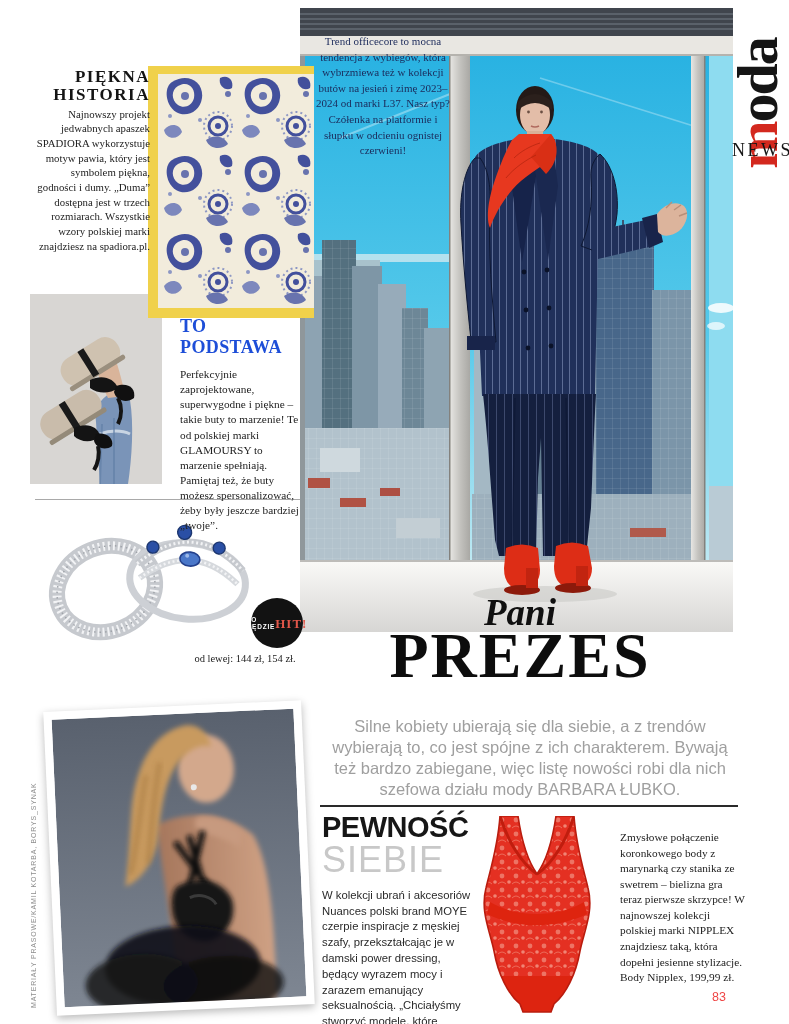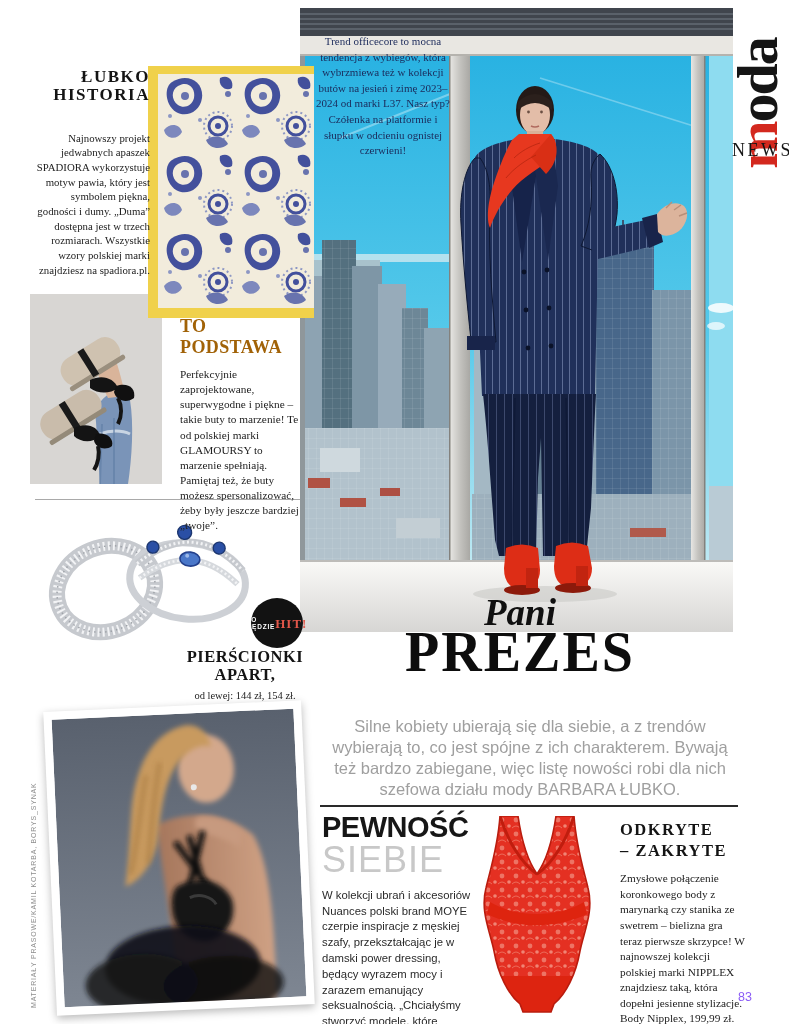--- a/index.html
+++ b/index.html
@@ -7,21 +7,21 @@
   .page {
     position:relative; width:789px; height:1024px; margin:0 auto;
     background:#ffffff; overflow:hidden;
     font-family:"Liberation Serif", serif; color:#1b1b1b;
   }
   .abs { position:absolute; }
 
   
   .piekna { left:30px; top:68px; width:120px; text-align:right; z-index:4; }
   .piekna h2 { font-size:17px; font-weight:700; letter-spacing:1.5px; line-height:1.08; color:#141414; }
-  .piekna p { margin-top:26px; font-size:10.8px; line-height:1.36; color:#222; }
+  .piekna p { margin-top:2px; font-size:10.8px; line-height:1.36; color:#222; }
 
   
   .paisley { left:148px; top:66px; width:166px; height:252px; background:#f0d14b; padding:8px 0 10px 10px; z-index:3; }
   .paisley svg { display:block; }
 
   
   .mainphoto { left:300px; top:8px; width:433px; height:624px; z-index:1; }
   .mainphoto svg { position:absolute; left:0; top:0; }
   .officecore { position:absolute; left:14px; top:26px; width:138px; text-align:center;
     font-size:11px; line-height:1.42; color:#1b2a5a; z-index:2; }
@@ -31,21 +31,21 @@
   .moda .word { position:absolute; left:-36px; top:64px; transform:rotate(-90deg); transform-origin:center;
     font-size:58px; font-weight:700; letter-spacing:-2px; color:#151515; white-space:nowrap; width:134px; text-align:center; }
   .moda .word .red { color:#d3281e; }
   .news { left:732px; top:140px; width:52px; text-align:center; font-size:18px; letter-spacing:2.5px; color:#141414; z-index:5; }
 
   
   .shoespic { left:30px; top:294px; width:132px; height:190px; z-index:2; }
 
   
   .podstawa { left:180px; top:316px; width:124px; z-index:4; }
-  .podstawa h2 { font-size:18px; font-weight:700; letter-spacing:.4px; color:#a16207; }
+  .podstawa h2 { font-size:18px; font-weight:700; letter-spacing:.4px; color:#1d4ed8; }
   .podstawa p { margin-top:9px; font-size:11.3px; line-height:1.34; color:#222; }
 
   .rule1 { left:35px; top:499px; width:265px; height:1px; background:#a9a9a9; z-index:2; }
   .rule2 { left:320px; top:805px; width:418px; height:1.5px; background:#2a2a2a; z-index:4; }
 
   
   .ringspic { left:28px; top:503px; width:242px; height:152px; z-index:2; }
   .badge { left:247px; top:596px; width:56px; height:54px; z-index:3; }
   .badge .bubble { position:absolute; left:4px; top:2px; width:52px; height:50px; background:#121212; border-radius:50%;
     display:flex; flex-direction:row; align-items:center; justify-content:center; }
@@ -53,58 +53,58 @@
     border:8px solid transparent; border-right:12px solid #121212; transform:rotate(18deg); }
   .badge .l1 { font-family:"Liberation Sans", sans-serif; font-size:6.5px; letter-spacing:.8px; color:#ffffff; font-weight:700; }
   .badge .l2 { font-size:13px; font-weight:700; letter-spacing:1px; color:#e2574a; margin-top:1px; }
   .ringscap { left:175px; top:648px; width:140px; text-align:center; z-index:3; }
   .ringscap .t { font-size:16.5px; font-weight:700; letter-spacing:.5px; line-height:1.12; color:#141414; }
   .ringscap .c { margin-top:5px; font-size:10.5px; color:#222; }
 
   
   .kicker { left:300px; top:591px; width:440px; text-align:center; font-style:italic; font-weight:600;
     font-size:37px; color:#101010; z-index:4; }
-  .bigtitle { left:296px; top:626px; width:448px; text-align:center; font-size:56px; font-weight:700;
+  .bigtitle { left:296px; top:626px; width:448px; text-align:center; font-size:64px; font-weight:700;
     letter-spacing:2px; line-height:.95; color:#0d0d0d; z-index:4; }
   .standfirst { left:324px; top:716px; width:412px; text-align:center; font-family:"Liberation Sans", sans-serif;
     font-size:16.5px; line-height:1.28; color:#9f9f9f; z-index:4; }
 
   
   .pewnosc { left:322px; top:813px; width:156px; z-index:4; font-family:"Liberation Sans", sans-serif; }
   .pewnosc .h1 { font-size:29px; font-weight:700; letter-spacing:-.5px; color:#161616; line-height:1; }
   .pewnosc .h2 { font-size:36px; font-weight:400; letter-spacing:1px; color:#c8c8c8; line-height:1.02; }
   .pewnosc p { margin-top:9px; font-size:11.3px; line-height:1.4; color:#2a2a2a; }
 
   
   .bodysuitpic { left:456px; top:816px; width:162px; height:200px; z-index:3; }
 
   
   .odkryte { left:620px; top:820px; width:126px; z-index:4; }
   .odkryte .h { font-size:16.5px; font-weight:700; letter-spacing:1.5px; line-height:1.25; color:#141414; }
   .odkryte p { margin-top:10px; font-size:11.3px; line-height:1.38; color:#222; }
 
-  .pagenum { left:738px; top:990px; width:30px; font-family:"Liberation Sans", sans-serif;
-    font-size:12.5px; color:#8b5cf6; z-index:5; }
+  .pagenum { left:696px; top:990px; width:30px; font-family:"Liberation Sans", sans-serif;
+    font-size:12.5px; color:#ef4444; z-index:5;text-align:right; }
 
   .credit { left:30px; top:1008px; transform:rotate(-90deg); transform-origin:0 0; white-space:nowrap;
     font-family:"Liberation Sans", sans-serif; font-size:7px; letter-spacing:.8px; color:#8d8d8d; z-index:5; }
 
   
   .backpic { left:50px; top:706px; width:258px; height:304px; background:#ffffff; padding:8px;
     transform:rotate(-2.6deg); box-shadow:0 3px 8px rgba(0,0,0,.28); z-index:2; }
   .backpic svg { display:block; }
 </style>
 </head>
 <body>
 
 <div class="page">
 
   <div class="abs piekna">
     <h2>
-      <span>ŁUBKO</span><br>
+      <span>PIĘKNA</span><br>
       <span>HISTORIA</span>
     </h2>
     <p>Najnowszy projekt jedwabnych apaszek SPADIORA wykorzystuje motyw pawia, który jest symbolem piękna, godności i dumy. „Duma” dostępna jest w trzech rozmiarach. Wszystkie wzory polskiej marki znajdziesz na spadiora.pl.</p>
   </div>
 
   <div class="abs paisley">
     <svg width="156" height="234" viewBox="0 0 156 234">
       <defs>
         <pattern id="pais" width="78" height="78" patternUnits="userSpaceOnUse">
           <rect width="78" height="78" fill="#f2ecdc"></rect>
@@ -329,24 +329,20 @@
 
   <div class="abs badge">
     <div class="tail"></div>
     <div class="bubble">
       <div class="l1">TO BĘDZIE</div>
       <div class="l2">HIT!</div>
     </div>
   </div>
 
   <div class="abs ringscap">
-    <div class="t">
-      <span>PIERŚCIONKI</span><br>
-      <span>APART,</span>
-    </div>
     <div class="c">od lewej: 144 zł, 154 zł.</div>
   </div>
 
   <div class="abs kicker">Pani</div>
   <div class="abs bigtitle">PREZES</div>
   <div class="abs standfirst">Silne kobiety ubierają się dla siebie, a z trendów wybierają to, co jest spójne z ich charakterem. Bywają też bardzo zabiegane, więc listę nowości robi dla nich szefowa działu mody BARBARA ŁUBKO.</div>
 
   <div class="abs rule2"></div>
 
   <div class="abs pewnosc">
@@ -373,24 +369,20 @@
         <rect width="162" height="200" fill="url(#lace)"></rect>
         <path d="M34 86 C60 102 102 102 128 86 L131 98 C100 113 62 113 31 98 Z" fill="#de240f"></path>
         <rect x="20" y="160" width="122" height="40" fill="#dd2410"></rect>
         <path d="M44 0 C52 26 66 48 81 58 M118 0 C110 26 96 48 81 58" stroke="#c01d0e" stroke-width="3" fill="none"></path>
       </g>
       <path d="M44 0 L62 0 C66 28 74 48 81 58 C88 48 96 28 100 0 L118 0 C120 30 128 55 132 72 C138 95 128 115 124 135 C120 158 110 178 98 188 L95 196 L67 196 L64 188 C52 178 42 158 38 135 C34 115 24 95 30 72 C34 55 42 30 44 0 Z" fill="none" stroke="#b91c0e" stroke-width="1.6"></path>
     </svg>
   </div>
 
   <div class="abs odkryte">
-    <div class="h">
-      <span>ODKRYTE</span><br>
-      <span>– ZAKRYTE</span>
-    </div>
     <p>Zmysłowe połączenie koronkowego body z marynarką czy stanika ze swetrem – bielizna gra teraz pierwsze skrzypce! W najnowszej kolekcji polskiej marki NIPPLEX znajdziesz taką, która dopełni jesienne stylizacje. Body Nipplex, 199,99 zł.</p>
   </div>
 
   <div class="abs backpic">
     <svg width="242" height="288" viewBox="0 0 242 288">
       <defs>
         <linearGradient id="bgG" x1="0" y1="0" x2="0" y2="1">
           <stop offset="0" stop-color="#59616e"></stop>
             <stop offset="1" stop-color="#7e8692"></stop>
         </linearGradient>

